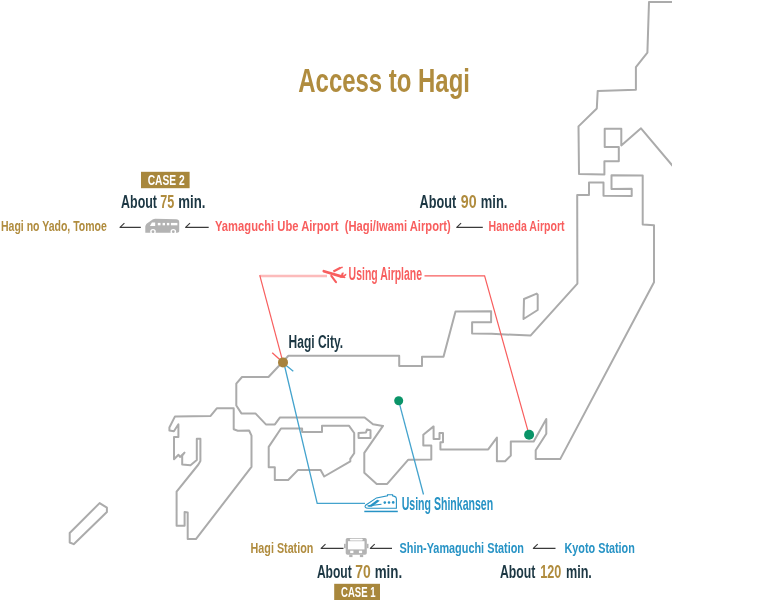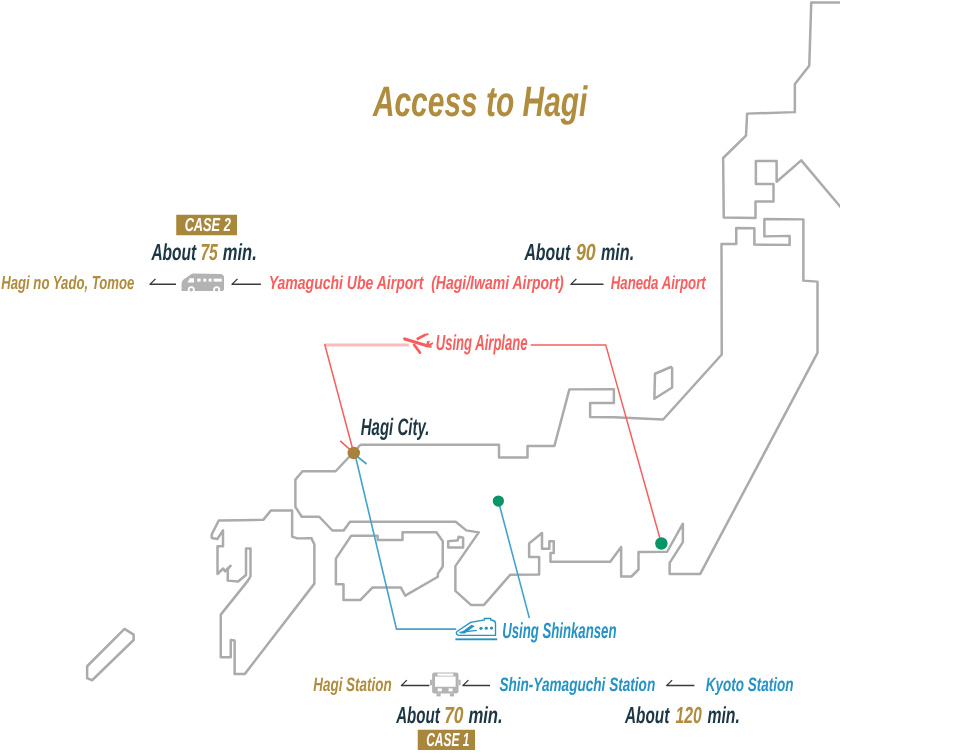--- a/index.html
+++ b/index.html
@@ -1,16 +1,16 @@
 <!DOCTYPE html>
 <html><head>
 <meta charset="utf-8">
 <style>
   html,body{margin:0;padding:0;background:#fff;}
-  #stage{position:relative;width:672px;height:604px;background:#fff;overflow:hidden;font-style:italic;}
+  #stage{position:relative;width:672px;height:604px;background:#fff;overflow:hidden;}
   svg text{font-family:"Liberation Sans",sans-serif;font-weight:bold;}
 </style>
 </head>
 <body>
 <div id="stage">
 <svg width="780" height="604" viewBox="0 0 780 604">
 
   <path d="M649,2 L690,2 L736.5,76.5 L758,77.5 L768,73 L769,88.5 L757.5,95 L756.5,109 L772.5,109.5 L773.5,117.5 L757.5,129.5 L706.5,130 L675.7,169.5 L641,128.3 L621.3,145.4 L621.3,128.8 L604.7,128.8 L604.7,147.1 L618.8,147.1 L618.8,161.2 L604.4,161.2 L604.4,174.4 L579,174 L578.5,126.4 L596.8,108.5 L597.7,90.9 L635.9,89.7 L635.9,67.2 L647.4,52.6 Z" fill="none" stroke="#ababab" stroke-width="2" stroke-linejoin="round"></path>
 
   <path d="M288.4,355.8 L399.2,355.8 L399.2,366 L422,366 L422,356.8 L443.5,356.8 L455.5,311.5 L491.1,311.3 L491.1,322.3 L472.1,322.3 L472.1,333.6 L491.5,333.8 L530.5,335.6 L577.4,283.6 L577.2,195.1 L589,195.1 L589,182.4 L603.5,182.6 L603.5,195.7 L631.7,195.9 L631.7,188.7 L611.5,189.1 L611.5,175.2 L642.7,175.5 L642.7,224.5 L654,225.3 L654,282.3 L560.2,459.1 L535.7,459.1 L535.7,450.3 L546.3,433.7 L546.3,418.9 L533.7,441.4 L510.8,441.6 L510.8,455.6 L505.1,461.2 L496.9,461.2 L496.9,437.6 L488.2,449.4 L440.4,449.4 L440.4,442.3 L443,442.3 L443,432.9 L439.5,432.9 L439.5,438.9 L433.6,438.9 L433.6,426.4 L423.3,434.7 L423.3,445.6 L431.3,445.6 L431.3,459.6 L408.3,459.7 L387.2,483.9 L376.7,483.9 L364.3,472.7 L364.3,452.9 L383,425.9 L373,424.3 L364.6,417.4 L280,417.4 L274.9,424.4 L265.9,424.4 L255.4,413.4 L241.4,413.4 L236.3,405.5 L236.3,383.7 L242,377 L268.5,377 Z" fill="none" stroke="#ababab" stroke-width="2" stroke-linejoin="round"></path>

